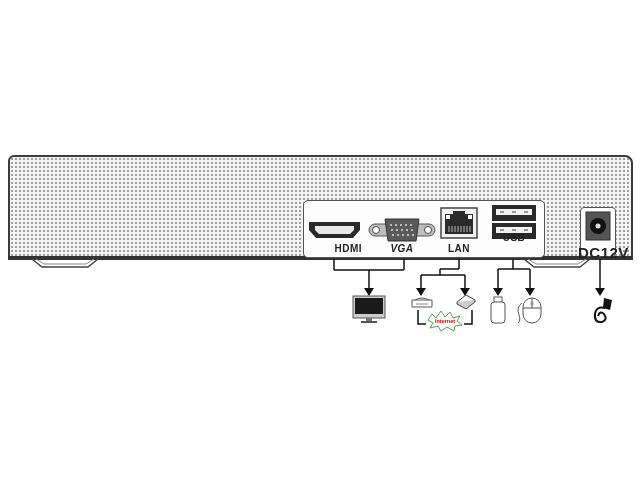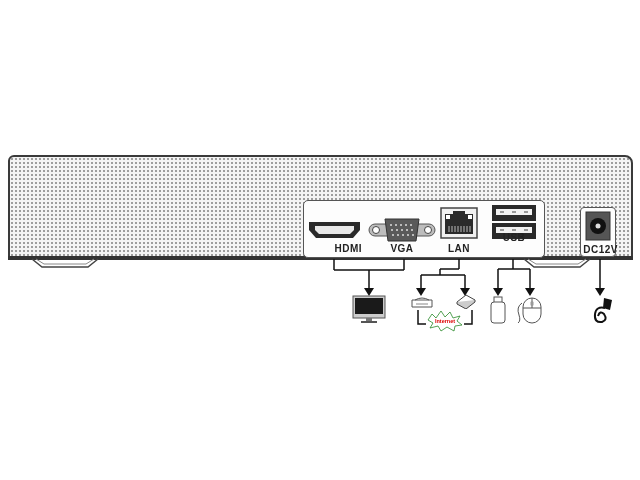--- a/index.html
+++ b/index.html
@@ -63,21 +63,21 @@
       <circle cx="34" cy="13" r="1"></circle>
       <circle cx="39" cy="13" r="1"></circle>
       <circle cx="44" cy="13" r="1"></circle>
     <circle cx="25" cy="18" r="1"></circle>
       <circle cx="30" cy="18" r="1"></circle>
       <circle cx="35" cy="18" r="1"></circle>
       <circle cx="40" cy="18" r="1"></circle>
       <circle cx="45" cy="18" r="1"></circle>
   </g>
 </svg>
-<div class="abs port-label" style="left:372px;top:243px;width:60px;">VGA</div>
+<div class="abs port-label" style="left:372px;top:243px;width:60px;font-style:italic;">VGA</div>
 
 <svg class="abs" style="left:440px;top:207px;" width="38" height="32">
   <rect x="1" y="1" width="36" height="30" fill="#f0f0f0" stroke="#444" stroke-width="1.5"></rect>
   <path d="M5 7 L13 7 L13 4 L25 4 L25 7 L33 7 L33 27 L5 27 Z" fill="#2a2a2a"></path>
   <rect x="6" y="8" width="4" height="4" fill="#fff"></rect>
   <rect x="28" y="8" width="4" height="4" fill="#fff"></rect>
   <g stroke="#bbb" stroke-width="1">
     <line x1="9" y1="19" x2="9" y2="25"></line>
       <line x1="12" y1="19" x2="12" y2="25"></line>
       <line x1="15" y1="19" x2="15" y2="25"></line>
@@ -103,21 +103,21 @@
     <rect x="34" y="26" width="4" height="2" fill="#999"></rect>
 </svg>
 <div class="abs port-label" style="left:492px;top:232px;width:44px;">USB</div>
 
 <div class="abs dc-box"></div>
 <svg class="abs" style="left:585px;top:211px;" width="26" height="30">
   <rect x="1" y="1" width="24" height="28" fill="#555" stroke="#333"></rect>
   <circle cx="13" cy="15" r="8" fill="#111"></circle>
   <circle cx="13" cy="15" r="2.5" fill="#ddd"></circle>
 </svg>
-<div class="abs port-label" style="left:578px;top:244px;width:40px;font-size:10px;text-align:right;">DC12V</div>
+<div class="abs port-label" style="left:578px;top:244px;width:40px;font-size:15px;">DC12V</div>
 
 <svg class="abs" style="left:0;top:255px;" width="640" height="50">
   <g stroke="#111" stroke-width="1.5" fill="none">
 
     <line x1="334" y1="4" x2="334" y2="15"></line>
     <line x1="404" y1="4" x2="404" y2="15"></line>
     <line x1="334" y1="15" x2="404" y2="15"></line>
     <line x1="369" y1="15" x2="369" y2="34"></line>
 
     <line x1="459" y1="4" x2="459" y2="14"></line>

